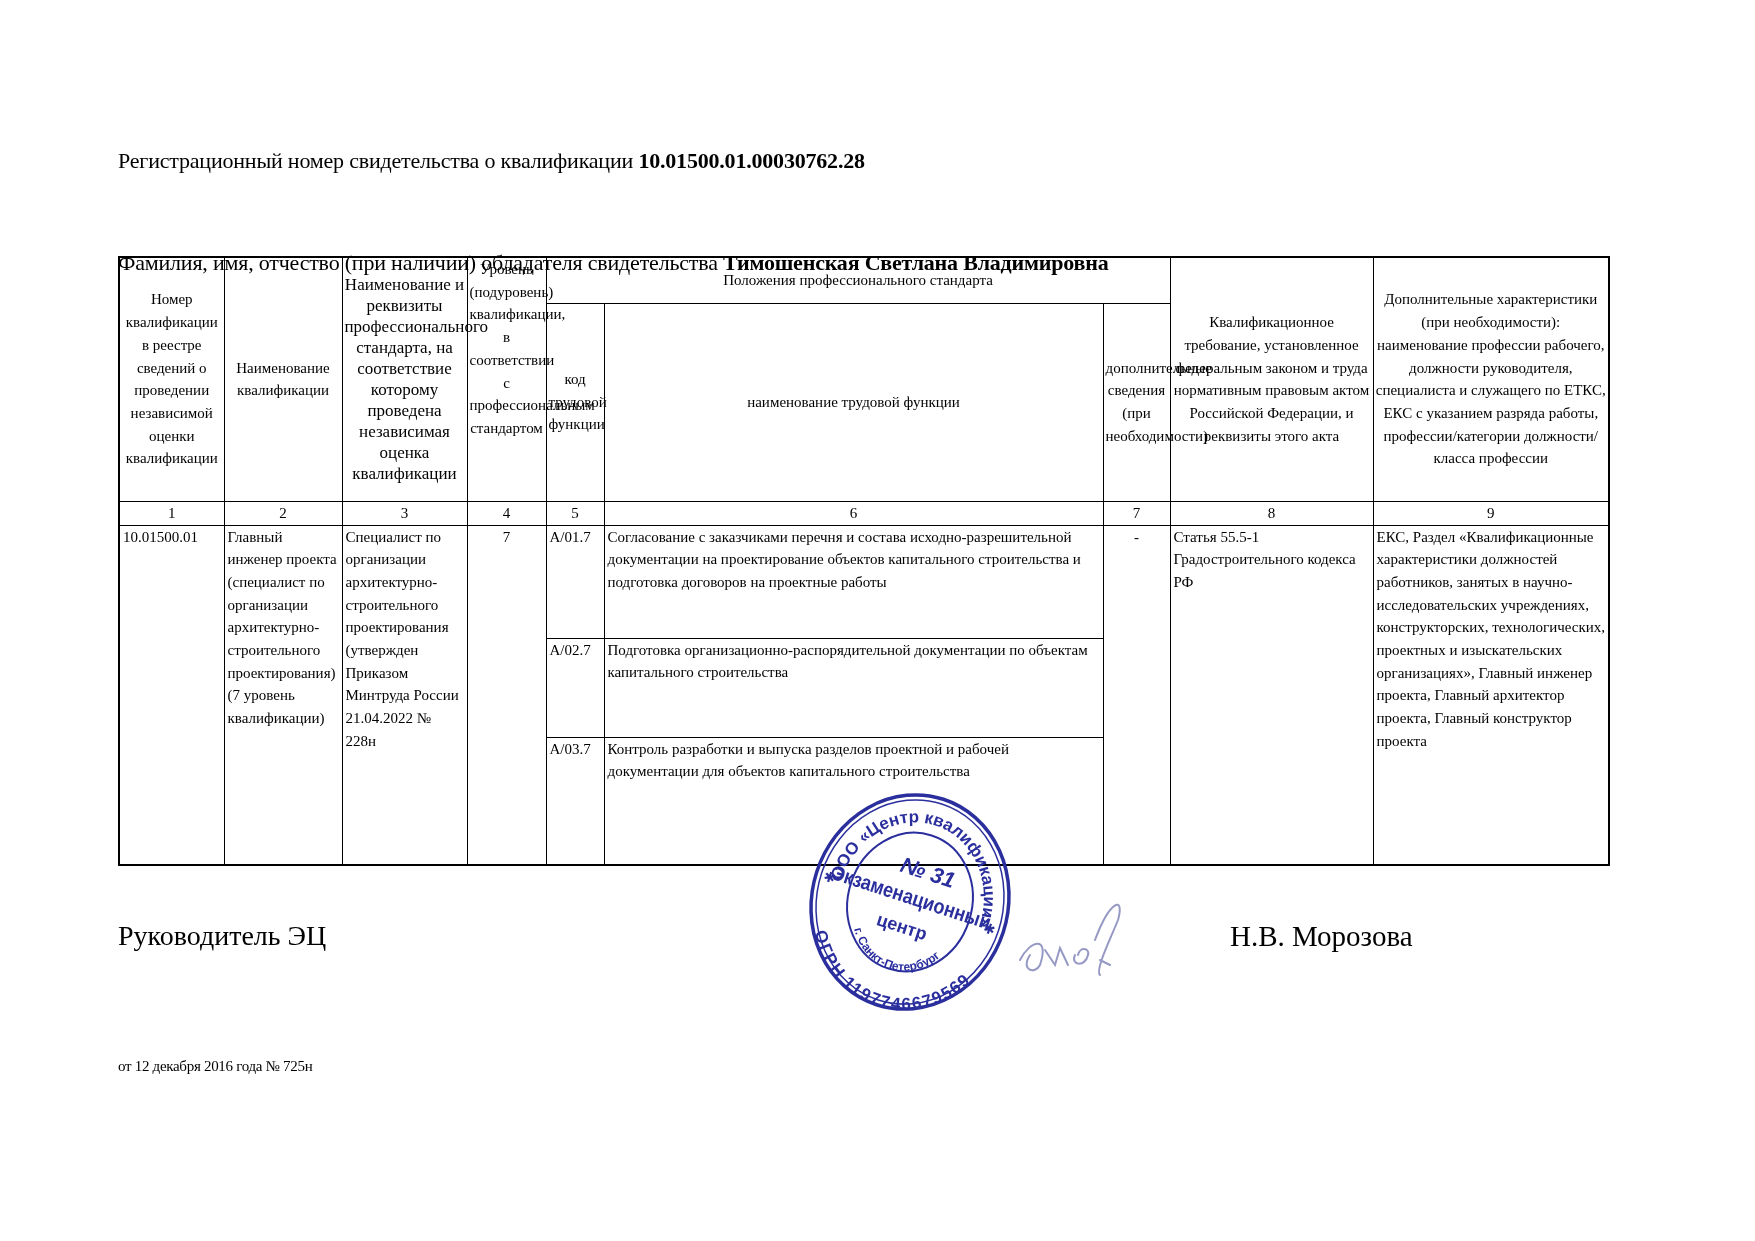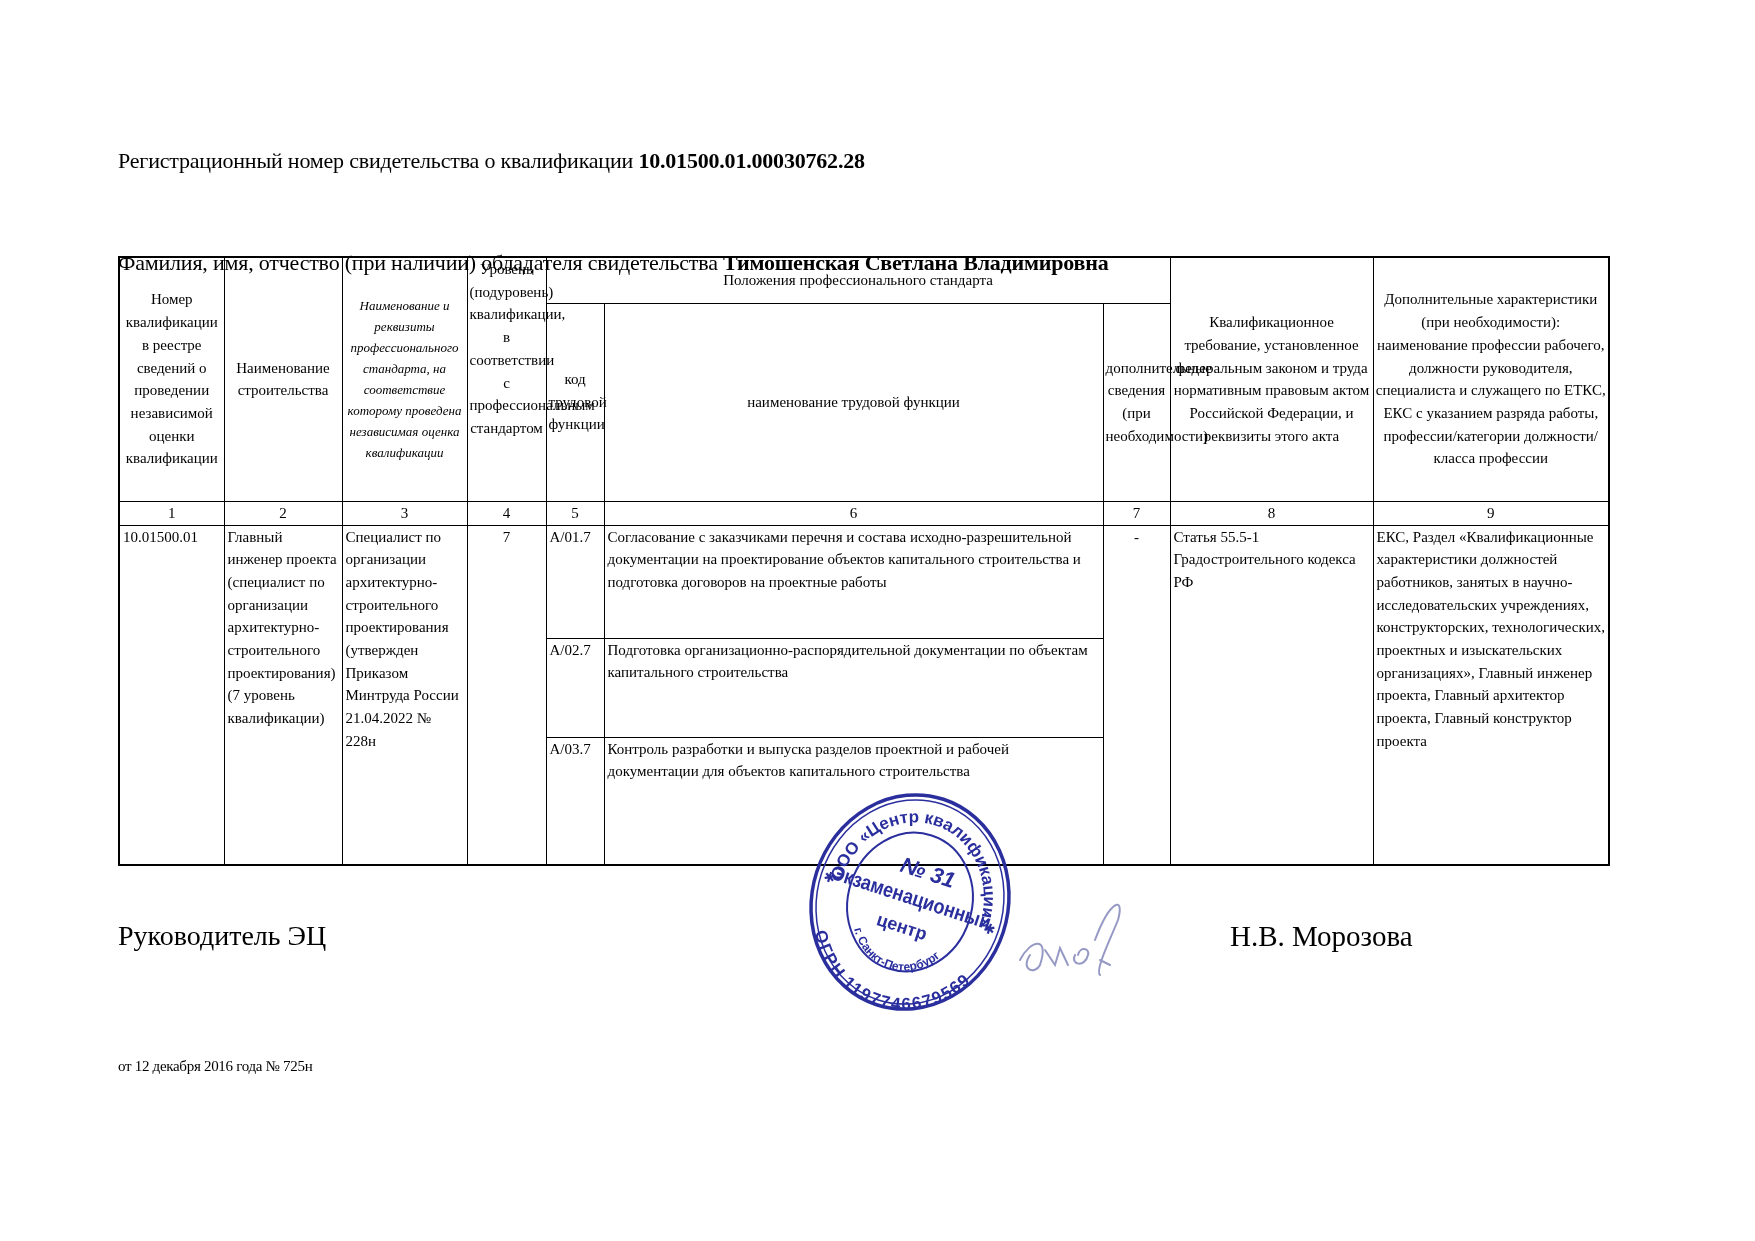--- a/index.html
+++ b/index.html
@@ -6,21 +6,21 @@
   body { width:1755px; height:1241px; position:relative; overflow:hidden;
          font-family:"Liberation Serif","DejaVu Serif",serif; color:#000; }
   .line { position:absolute; left:118px; font-size:22px; white-space:nowrap; letter-spacing:-0.2px; }
   .line b { font-weight:bold; }
   #l1 { top:148px; }
   #l2 { top:202px;margin-top:48px; }
 
   table.cert { position:absolute; left:118px; top:256px; width:1490px;
                border-collapse:collapse; table-layout:fixed; font-size:15px; line-height:22.7px; }
   table.cert td { border:1.5px solid #000; padding:0 2px; vertical-align:middle; text-align:center; }
-  table.cert .hdr-small { font-size:13px; line-height:21px;font-style:italic; }
+  table.cert .hdr-small { font-size:17px; line-height:21px; }
   table.cert .num td { height:23px; line-height:20px; font-size:15px; }
   table.cert td.data { vertical-align:top; text-align:left; padding:0 3px 0 3px;margin-left:24px; }
   table.cert td.data.center { text-align:center; }
   .outer { border:2px solid #000; }
 
   .sig-left { position:absolute; left:118px; top:920px; font-size:28px; }
   .sig-right { position:absolute; left:1230px; top:920px; font-size:29px; }
   .footer { position:absolute; left:118px; top:1056px; font-size:15px; line-height:20px; letter-spacing:-0.3px; }
 
   .stamp { position:absolute; left:808px; top:788px; width:205px; height:228px; }
@@ -46,21 +46,21 @@
       <col style="width:79px">
     <col style="width:58px">
       <col style="width:499px">
       <col style="width:67px">
       <col style="width:203px">
       <col style="width:236px">
   </colgroup>
   <tbody>
       <tr style="height:46px">
     <td rowspan="2">Номер квалификации в реестре сведений о проведении независимой оценки квалификации</td>
-    <td rowspan="2">Наименование строительства</td>
+    <td rowspan="2">Наименование квалификации</td>
     <td rowspan="2" class="hdr-small">Наименование и реквизиты профессионального стандарта, на соответствие которому проведена независимая оценка квалификации</td>
     <td rowspan="2" style="vertical-align:top">Уровень (подуровень) квалификации, в соответствии с профессиональным стандартом</td>
     <td colspan="3">Положения профессионального стандарта</td>
     <td rowspan="2">Квалификационное требование, установленное федеральным законом и труда нормативным правовым актом Российской Федерации, и реквизиты этого акта</td>
     <td rowspan="2">Дополнительные характеристики (при необходимости): наименование профессии рабочего, должности руководителя, специалиста и служащего по ЕТКС, ЕКС с указанием разряда работы, профессии/категории должности/класса профессии</td>
   </tr>
   <tr style="height:198px">
     <td>код трудовой функции</td>
     <td>наименование трудовой функции</td>
     <td>дополнительные сведения (при необходимости)</td>

